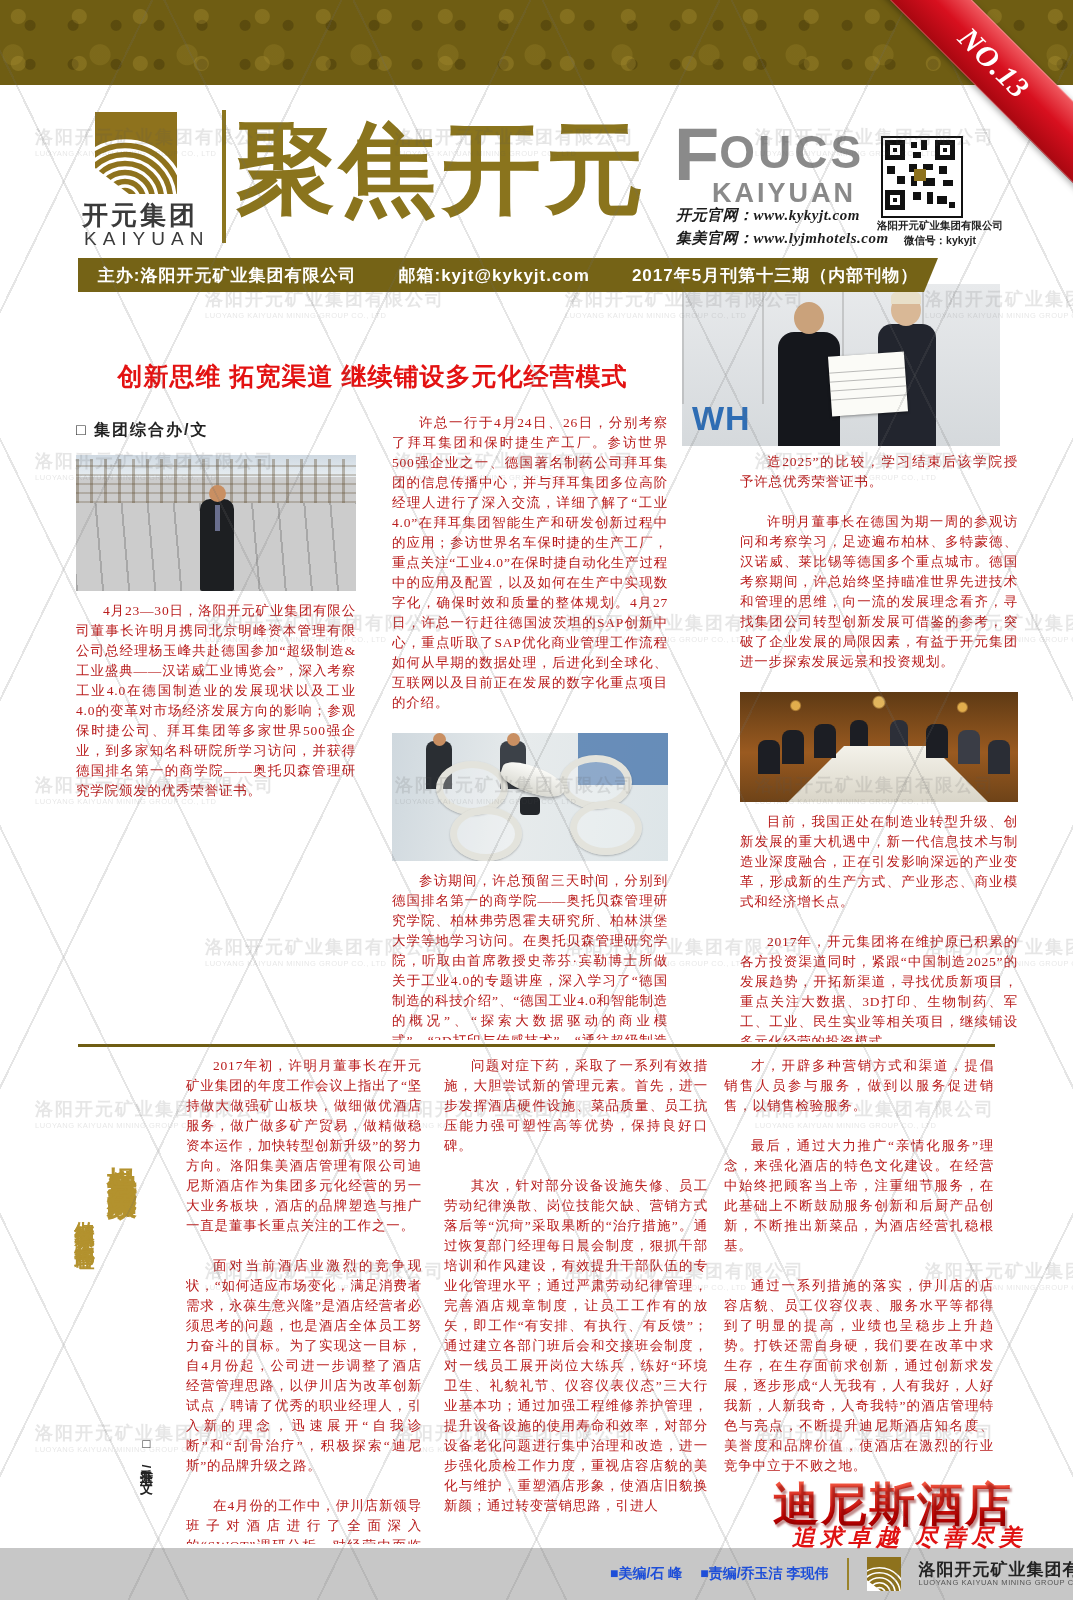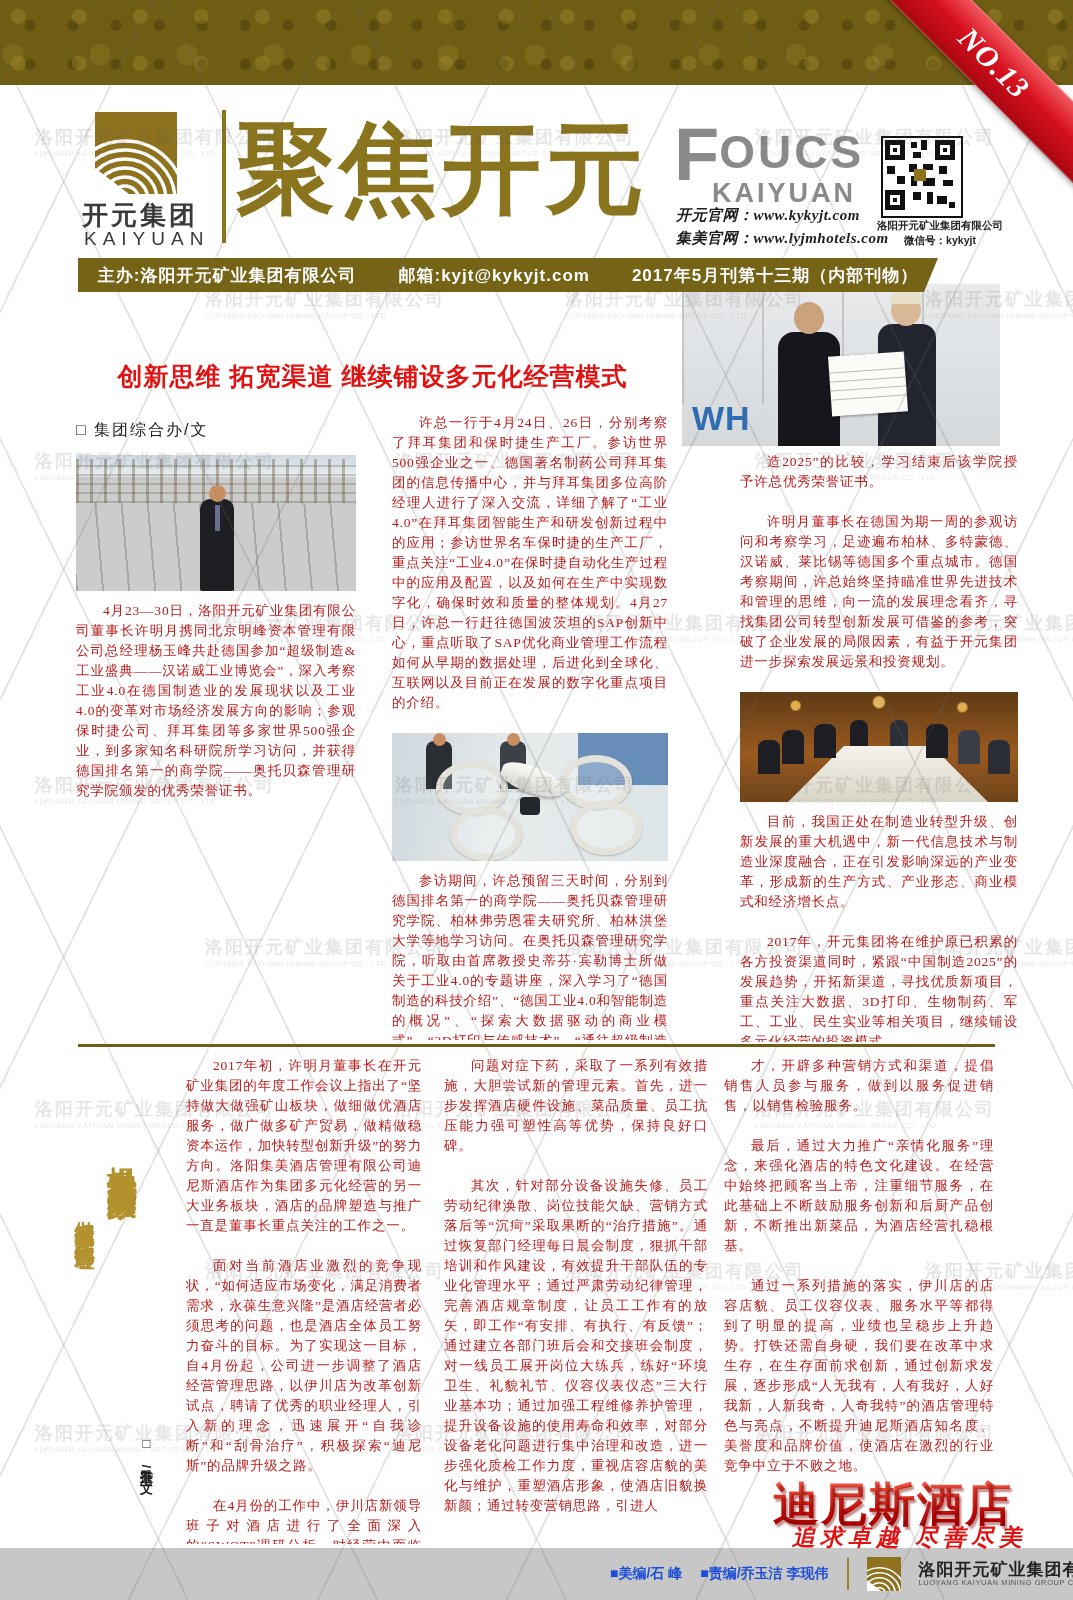--- a/index.html
+++ b/index.html
@@ -54,21 +54,21 @@
     font-size:25px;font-weight:800;color:#e31212;letter-spacing:1px;white-space:nowrap;}
 
   
   .body-col{position:absolute;overflow:hidden;}
   .body-col p{margin:0 0 20px;font-family:"Liberation Serif","DejaVu Serif",serif;
     font-size:13.5px;line-height:20px;letter-spacing:.8px;color:#b91c1c;
     text-align:justify;text-indent:2em;}
   .col-a1-1{left:76px;top:420px;width:280px;height:620px;}
   .col-a1-2{left:392px;top:413px;width:276px;height:627px;}
   .col-a1-3{left:740px;top:452px;width:278px;height:590px;}
-  .byline{font-size:16px;font-weight:400;color:#222;margin:0 0 14px;letter-spacing:2px;
+  .byline{font-size:16px;font-weight:700;color:#222;margin:0 0 14px;letter-spacing:2px;
     font-family:"Liberation Sans","DejaVu Sans",sans-serif;}
 
   
   .photo{position:relative;overflow:hidden;background:#ccc;}
   .ph-plaza{width:280px;height:136px;margin:4px 0 10px;}
   .ph-plaza .sky{position:absolute;top:0;left:0;right:0;height:22px;background:linear-gradient(#cfd9e2,#e8eef2);}
   .ph-plaza .buildings{position:absolute;top:4px;left:0;right:0;height:44px;
      background:linear-gradient(#b8a98e,#cbbfa4);
      background-image:repeating-linear-gradient(90deg,rgba(90,70,40,.35) 0 3px,transparent 3px 14px),
                       repeating-linear-gradient(0deg,rgba(90,70,40,.25) 0 2px,transparent 2px 9px);}

